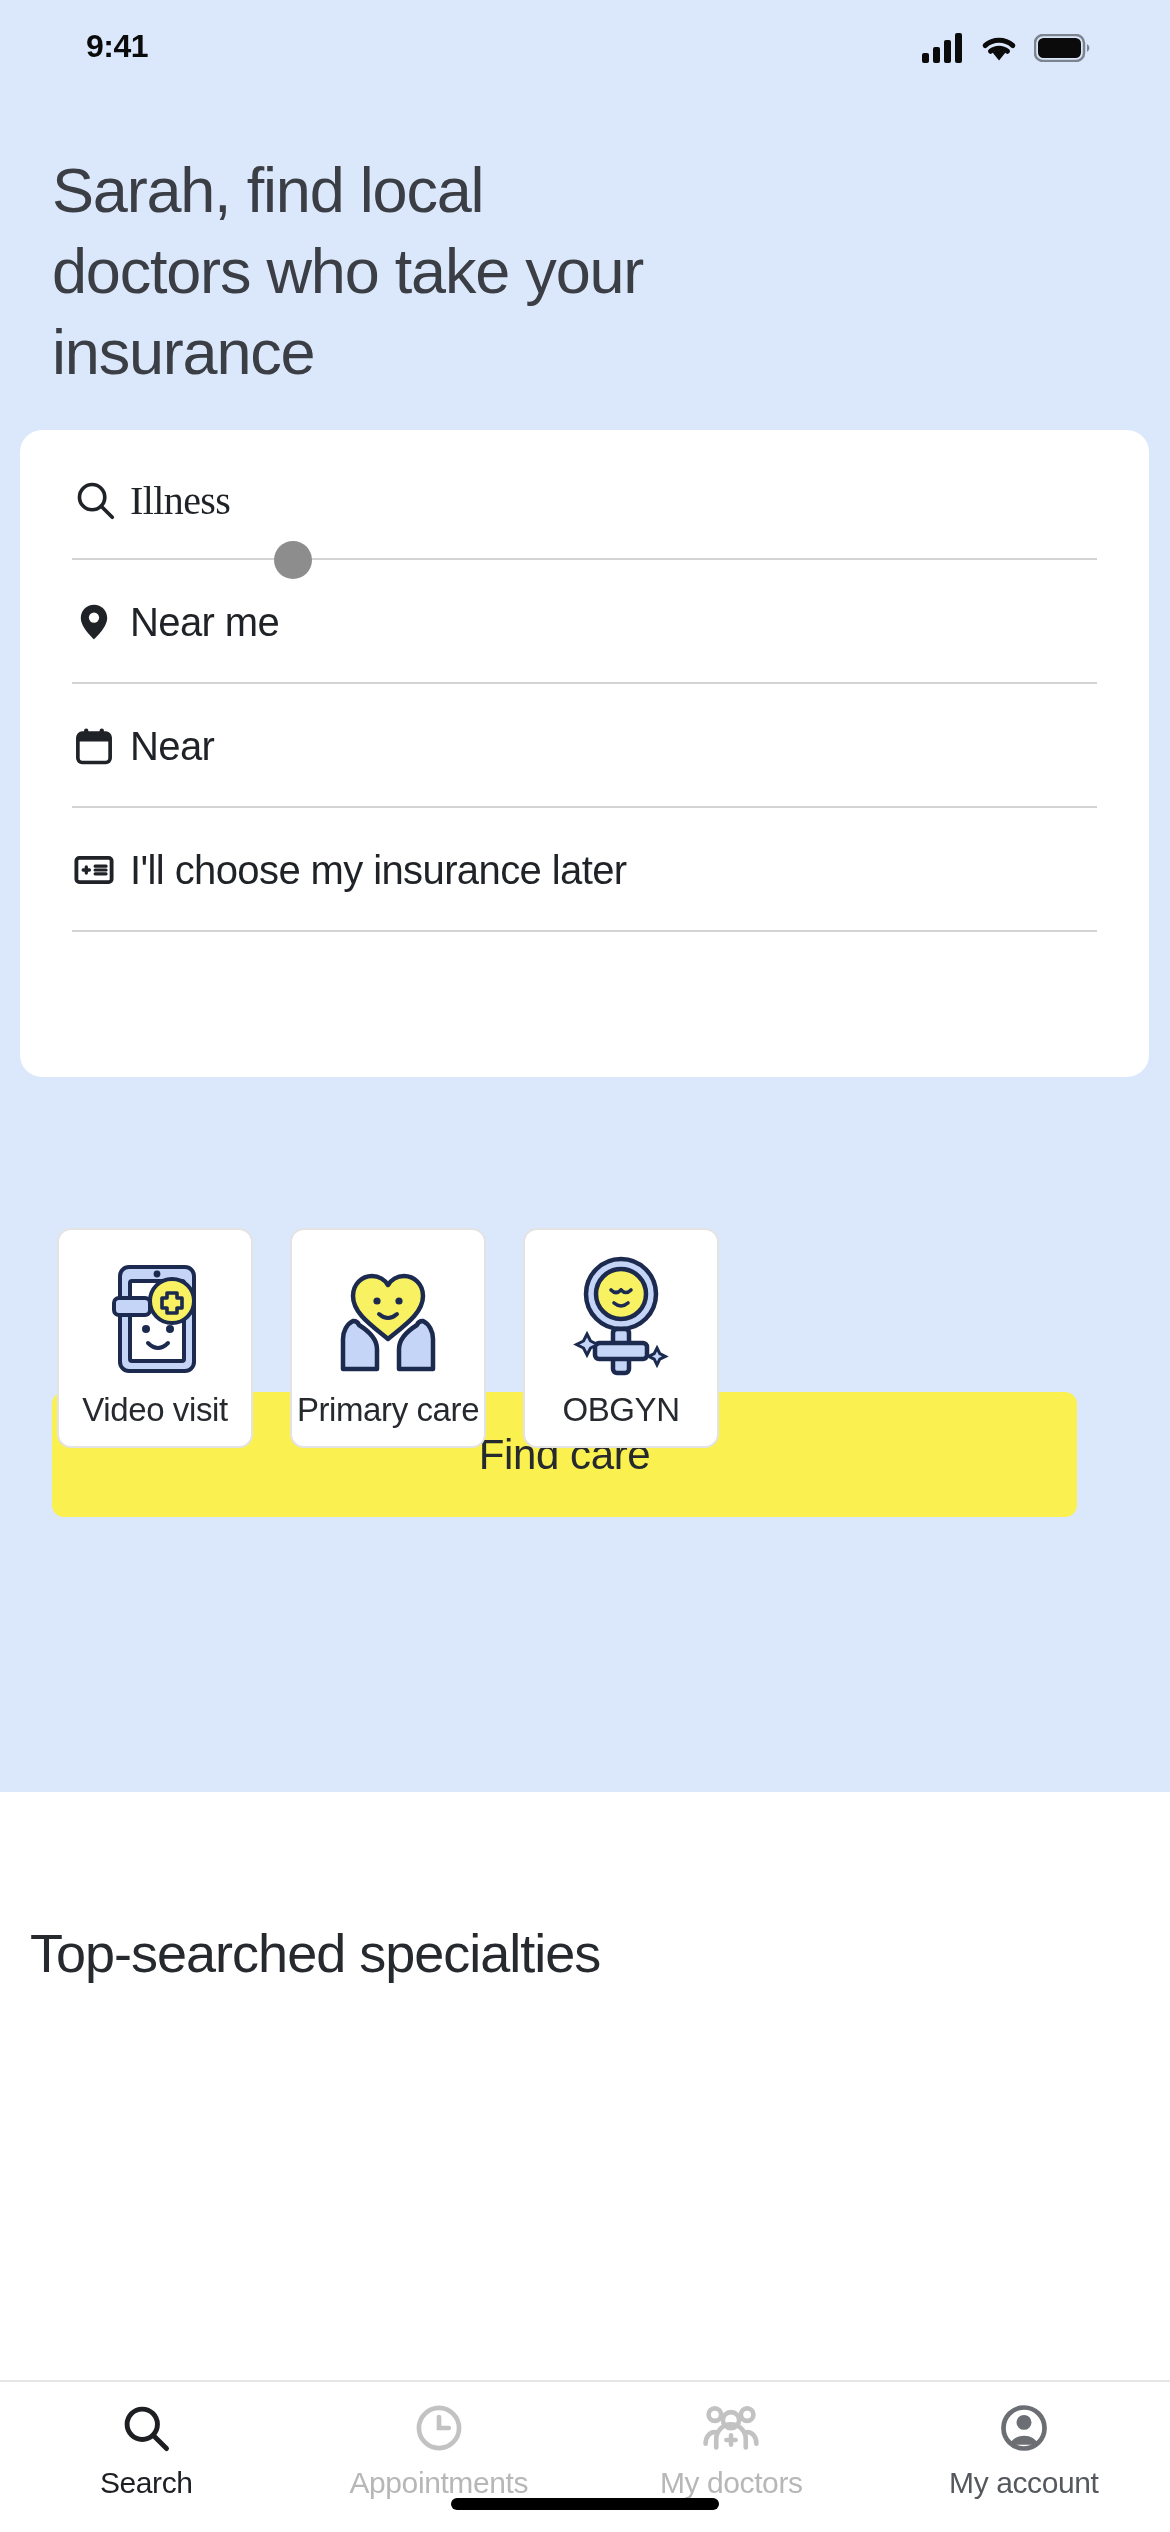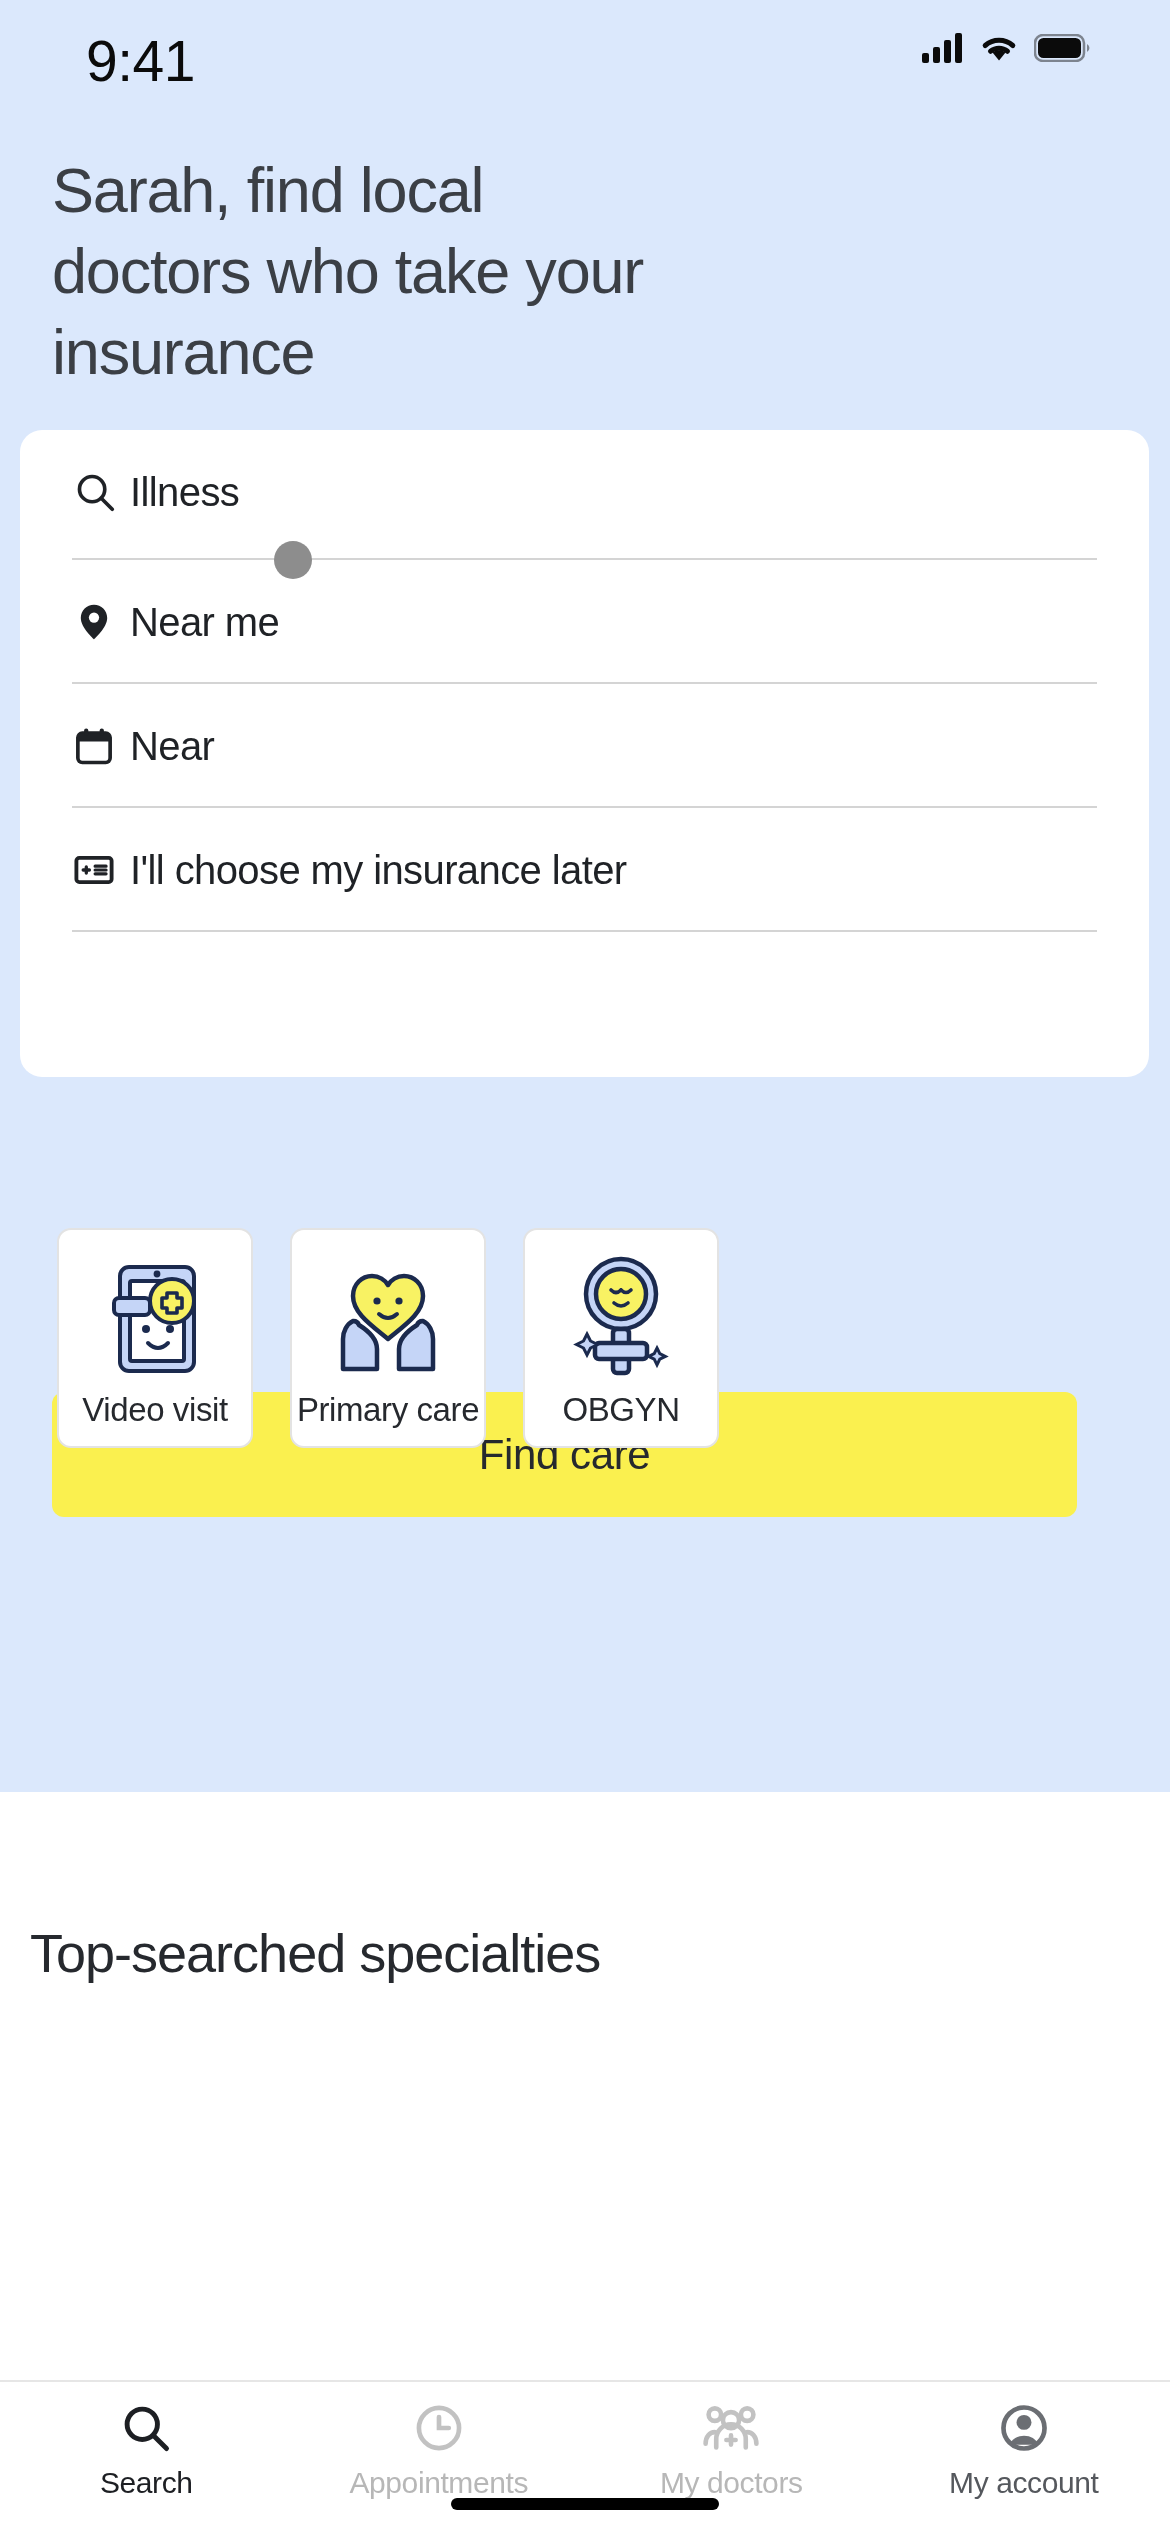--- a/index.html
+++ b/index.html
@@ -16,21 +16,21 @@
     position:absolute; left:0; top:0; width:1170px; height:1792px;
     background:#dbe8fc;
   }
 
   
   .statusbar {
     position:absolute; left:0; top:0; width:1170px; height:105px;
   }
   .status-time {
     position:absolute; left:86px; top:28px;
-    font-size:57px; font-weight:400; color:#0b0b0b;
+    font-size:32px; font-weight:700; color:#0b0b0b;
     letter-spacing:-0.5px;
   }
   .status-right {
     position:absolute; right:80px; top:33px;
     display:flex; align-items:center; gap:15px;
   }
 
   
   .headline {
     position:absolute; left:52px; top:150px; width:640px;
@@ -150,21 +150,21 @@
       <rect x="4" y="4" width="43" height="20" rx="5.5" fill="#0b0b0b"></rect>
       <path d="M53 10 a4.5 4.5 0 0 1 0 8 Z" fill="#0b0b0b" opacity="0.45"></path>
     </svg>
   </div>
 </div>
 
 <div class="headline">Sarah, find local doctors who take your insurance</div>
 
 <div class="search-card">
 
-  <div class="field" style="top:0px;">
+  <div class="field" style="top:8px;font-family:Liberation Serif, serif;">
     <span class="ficon">
       <svg width="46" height="46" viewBox="0 0 24 24" fill="none" stroke="#1f2226" stroke-width="1.9" stroke-linecap="round">
         <circle cx="10.5" cy="10.5" r="6.6"></circle>
           <line x1="15.4" y1="15.4" x2="21" y2="21"></line>
       </svg>
     </span>
     <span class="flabel">Illness</span>
   </div>
   <div class="divider" style="top:128px;"></div>
 

